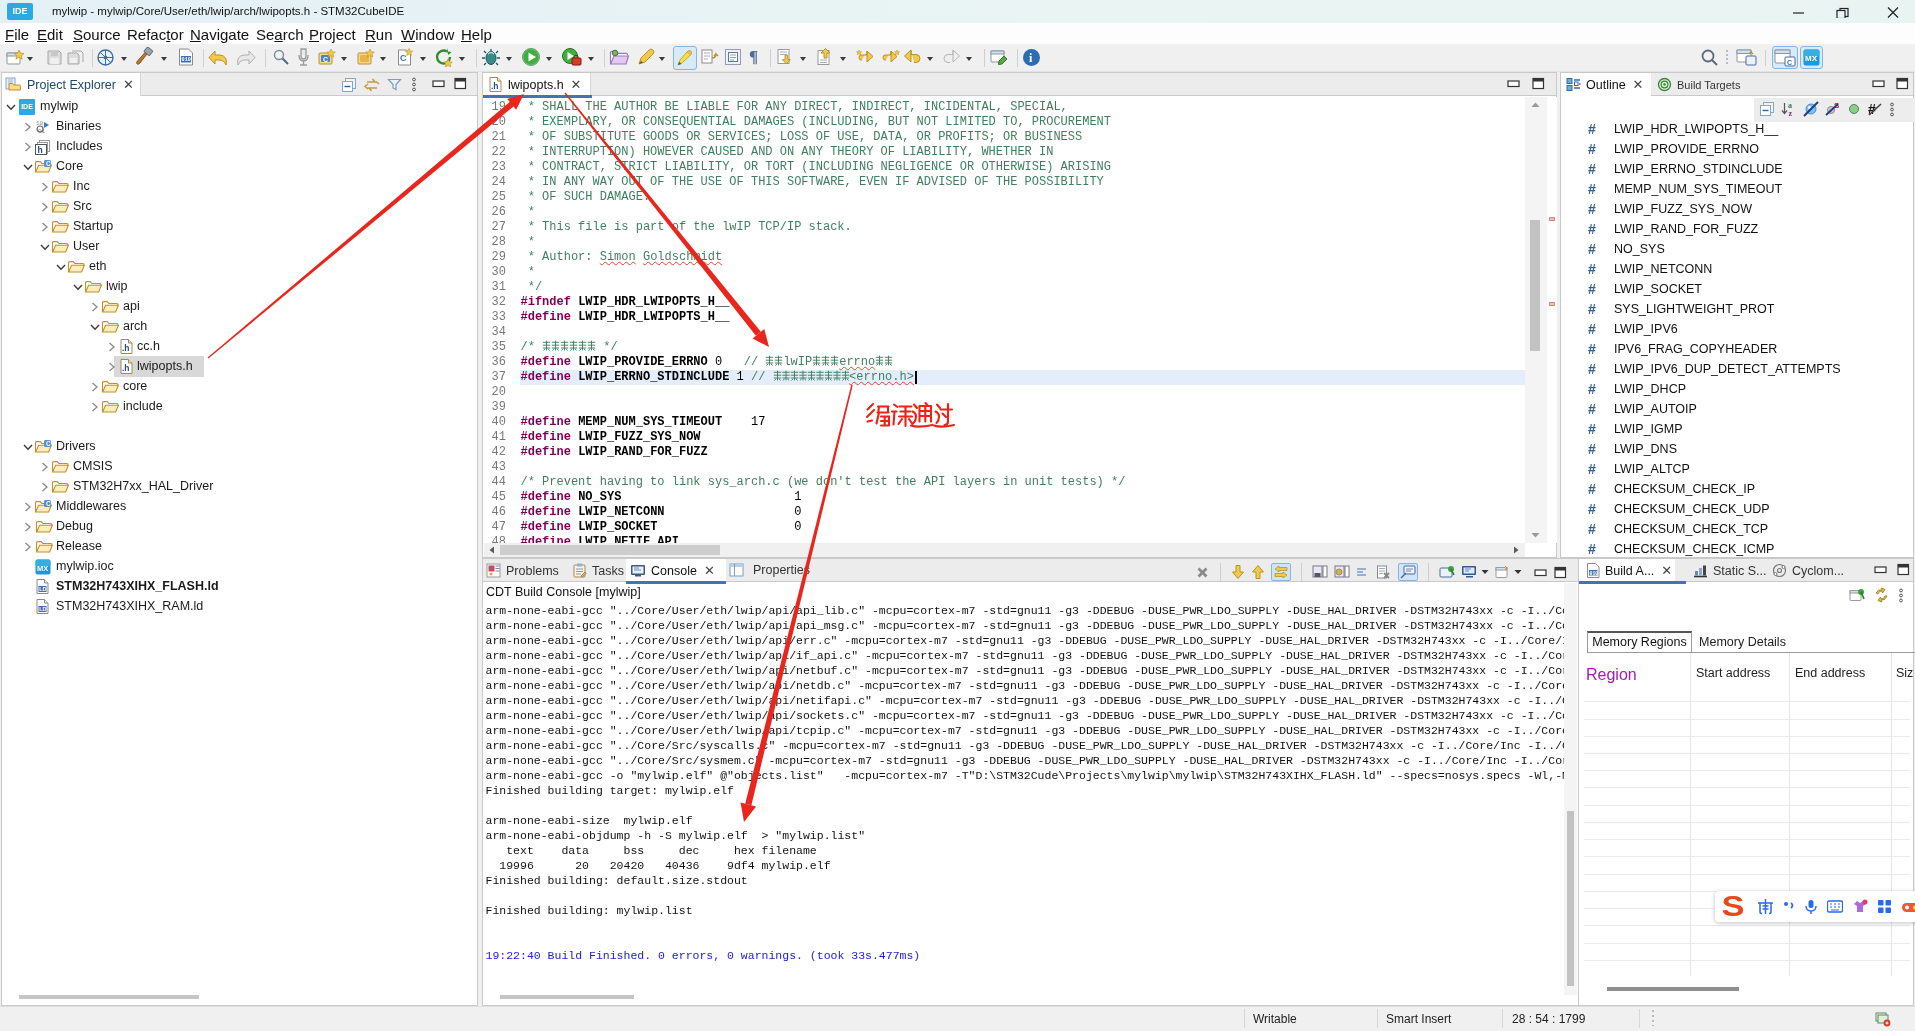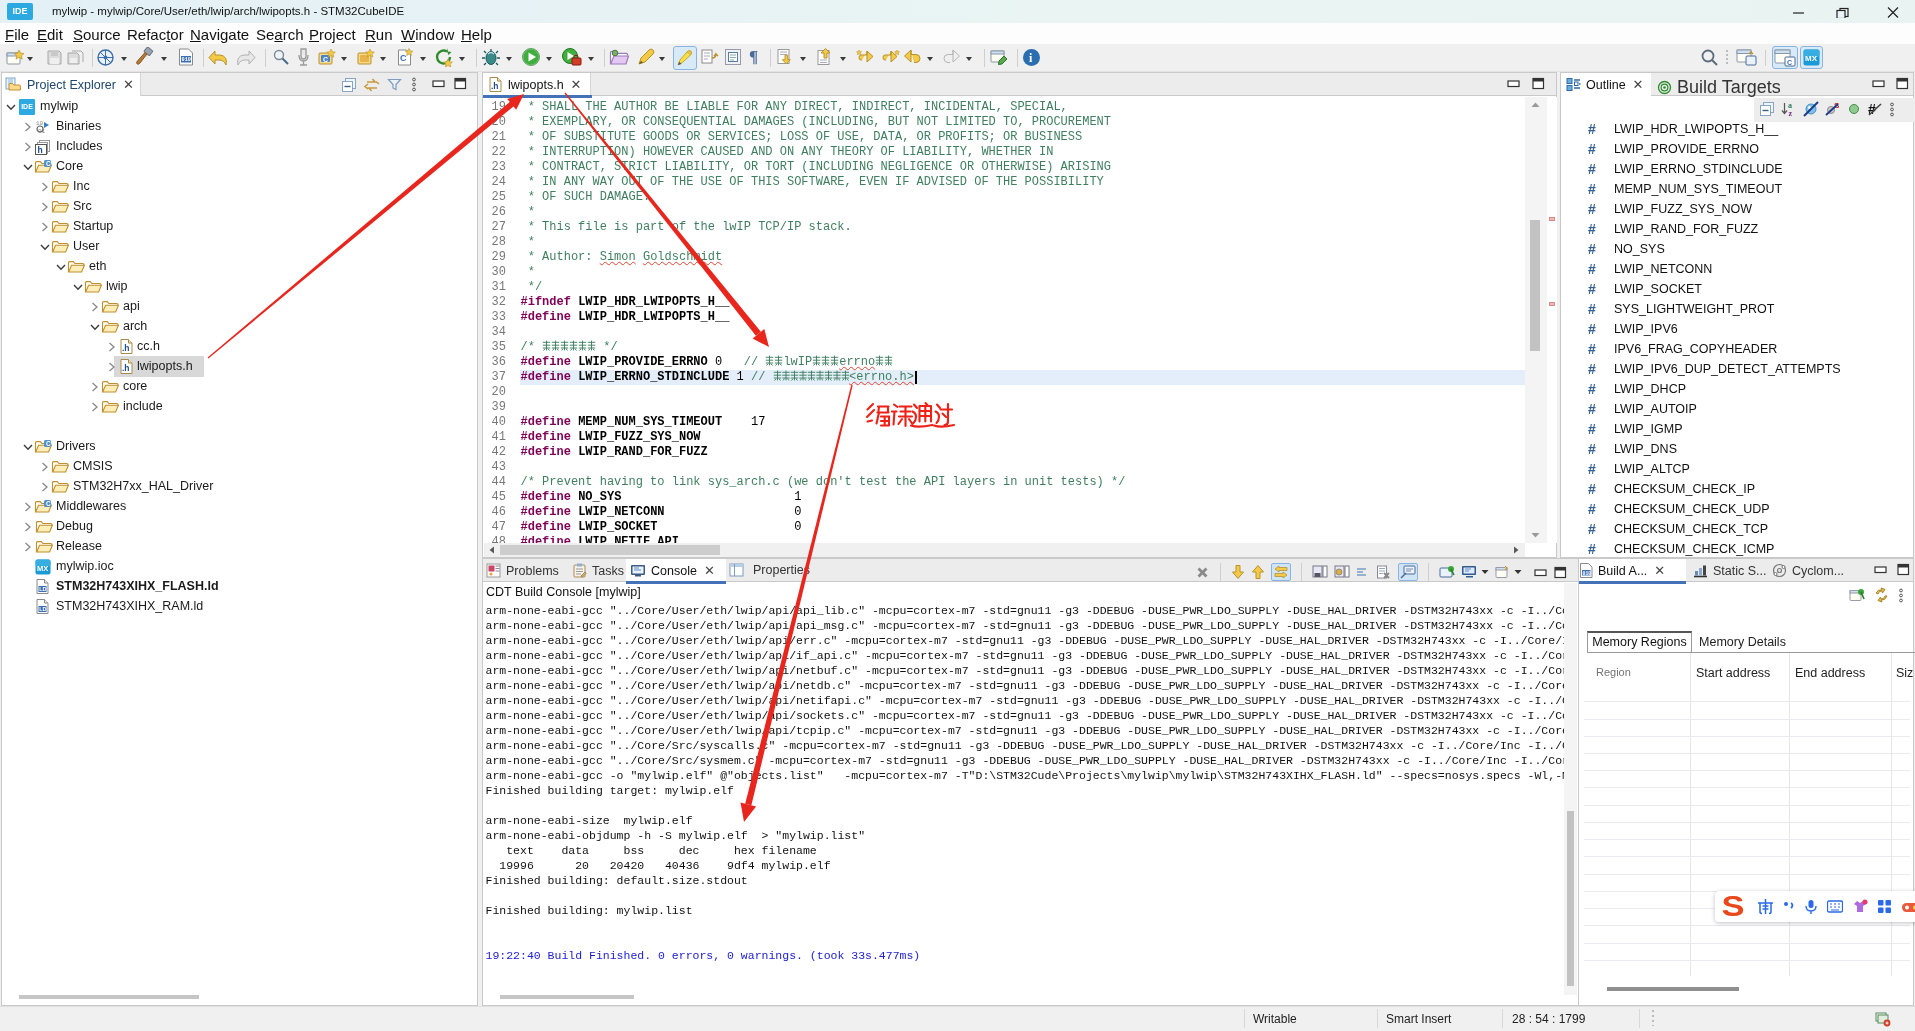--- a/index.html
+++ b/index.html
@@ -841,21 +841,21 @@
  <div class="vtab" style="left:0;width:90px;padding-left:5px;color:#111">
   <svg width="15" height="15" viewBox="0 0 15 15">
         <rect x="1" y="1.5" width="5" height="5" fill="#6aaede" stroke="#2f6ba8"></rect>
         <rect x="1" y="8.5" width="5" height="5" fill="#6aaede" stroke="#2f6ba8"></rect>
         <rect x="8.5" y="5" width="3.5" height="3.5" fill="#fff" stroke="#2f6ba8"></rect>
         <path d="M8,3 h6 M13,7 h1.5 M8,11 h6" stroke="#2f6ba8" stroke-width="1.4"></path>
       </svg>
   <span style="margin-left:5px">Outline</span>
       <span class="xg">✕</span>
  </div>
- <div class="a" style="left:96px;top:4px;display:flex;align-items:center;font-size:18px;color:#333">
+ <div class="a" style="left:96px;top:4px;display:flex;align-items:center;font-size:11px;color:#333">
   <svg width="15" height="15" viewBox="0 0 15 15">
         <circle cx="7.5" cy="7.5" r="6" fill="none" stroke="#2e8b2e" stroke-width="1.3"></circle>
         <circle cx="7.5" cy="7.5" r="3.4" fill="none" stroke="#2e8b2e" stroke-width="1.2"></circle>
         <circle cx="7.5" cy="7.5" r="1.3" fill="#2e8b2e"></circle>
       </svg>
   <span style="margin-left:5px">Build Targets</span>
  </div>
  <svg class="a" style="left:311px;top:6px" width="14" height="11" viewBox="0 0 14 11">
       <rect x="1" y="2" width="11" height="5.5" fill="#fff" stroke="#333" stroke-width="1.2"></rect>
     </svg>
@@ -983,21 +983,21 @@
       <span class="a" style="left:53px;top:2px">CHECKSUM_CHECK_TCP</span>
     </div>
 <div class="orow" style="left:0;top:467px;width:100%">
       <span class="a" style="left:27px;top:1px;font-weight:bold;color:#35618f;font-size:14px">#</span>
       <span class="a" style="left:53px;top:2px">CHECKSUM_CHECK_ICMP</span>
     </div>
 </div>
 
 <div class="panel" id="build" style="left:1578px;top:558px;width:336px;height:448px">
  <div class="hd"></div>
- <div class="vtab" style="left:0;width:107px;color:#111">
+ <div class="vtab" style="left:0;width:96px;padding-left:7px;color:#111">
   <svg width="14" height="15" viewBox="0 0 14 15">
         <path d="M1.5,0.5 h8 L13,4 V14.5 H1.5 z" fill="#fff" stroke="#8a8a8a"></path>
         <rect x="3" y="7" width="8.5" height="5.5" fill="#3c6fb5"></rect>
         <text x="3.5" y="11.5" font-size="4.8" font-weight="bold" fill="#fff" font-family="Liberation Mono">010</text>
       </svg>
   <span style="margin-left:5px">Build A...</span>
       <span class="xg">✕</span>
  </div>
  <div class="blueline" style="left:0;top:22px;width:107px"></div>
  <div class="a" style="left:114px;top:4px;display:flex;align-items:center;font-size:12.5px;color:#333">
@@ -1041,21 +1041,21 @@
         <circle cx="3" cy="7.5" r="1.4" fill="none" stroke="#555"></circle>
         <circle cx="3" cy="12.5" r="1.4" fill="none" stroke="#555"></circle>
       </svg>
  </div>
 
  <div class="a" style="left:8px;top:72px;width:105px;height:22px;background:#fff;border:1px solid #9a9a9a;border-top:2px solid #555;font-size:12.5px;color:#111;text-align:center;line-height:19px;z-index:2">Memory Regions</div>
  <div class="a" style="left:113px;top:72px;width:101px;height:22px;font-size:12.5px;color:#222;text-align:center;line-height:22px;border-bottom:1px solid #9a9a9a">Memory Details</div>
  <div class="a" style="left:214px;top:93px;width:122px;height:1px;background:#9a9a9a"></div>
 
  <div class="a" style="left:5px;top:94px;width:326px;height:323px;background:#fff">
-   <div class="a" style="left:12px;top:13px;font-size:11px;color:#737373">Region</div>
+   <div class="a" style="left:2px;top:13px;font-size:16px;color:#a21caf">Region</div>
    <div class="a" style="left:112px;top:13px;font-size:12.5px;color:#222">Start address</div>
    <div class="a" style="left:211px;top:13px;font-size:12.5px;color:#222">End address</div>
    <div class="a" style="left:312px;top:13px;font-size:12.5px;color:#222">Siz</div>
    <div class="a" style="left:106px;top:0;width:1px;height:323px;background:#e4e6ec"></div>
    <div class="a" style="left:205px;top:0;width:1px;height:323px;background:#e4e6ec"></div>
    <div class="a" style="left:307px;top:0;width:1px;height:323px;background:#e4e6ec"></div>
    <div class="a" style="left:0;top:31.75px;width:326px;height:292px;background:repeating-linear-gradient(transparent 0 16.25px,#e8eaf0 16.25px 17.25px)"></div>
  </div>
  <div class="a" style="left:28px;top:428px;width:132px;height:4px;background:#8f8f8f"></div>
 

